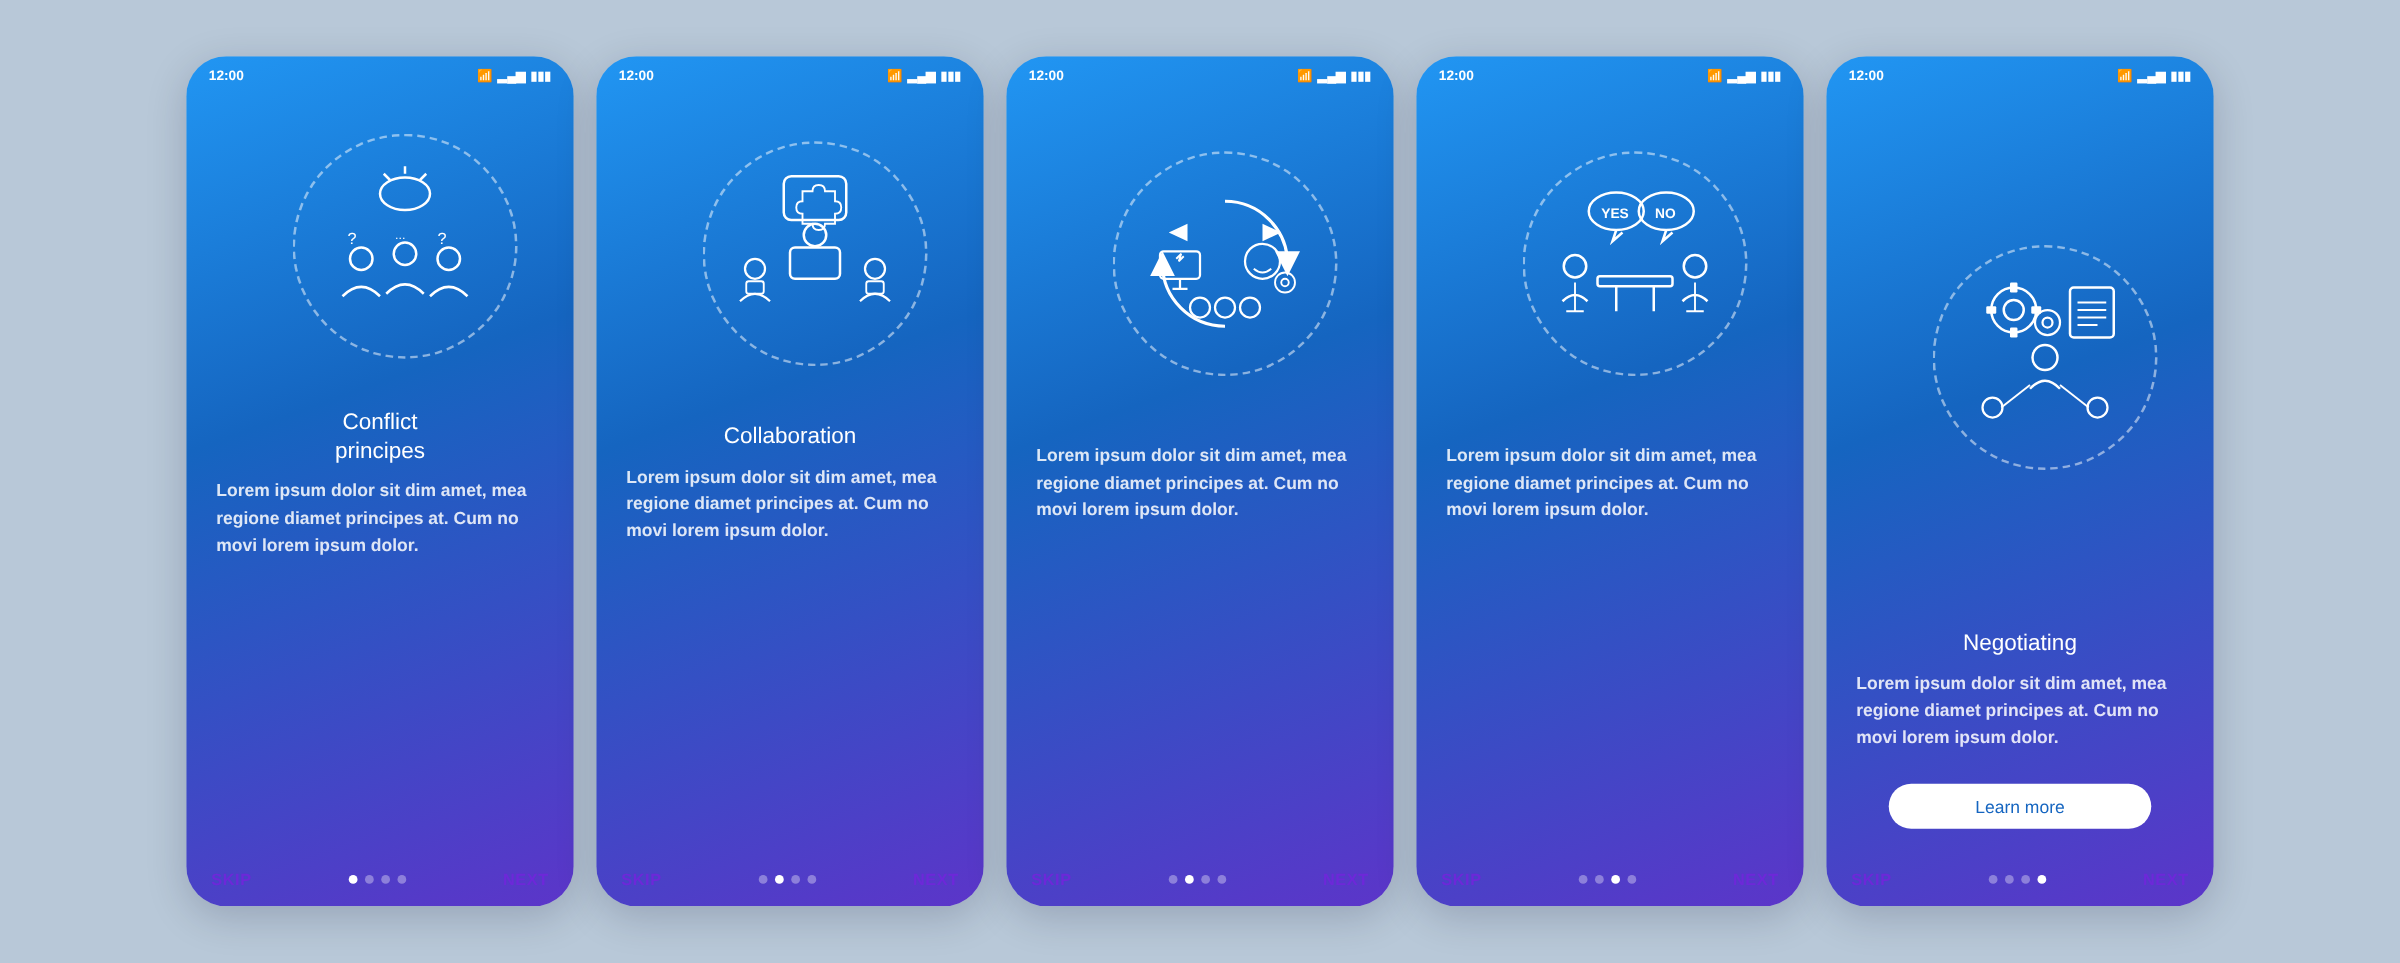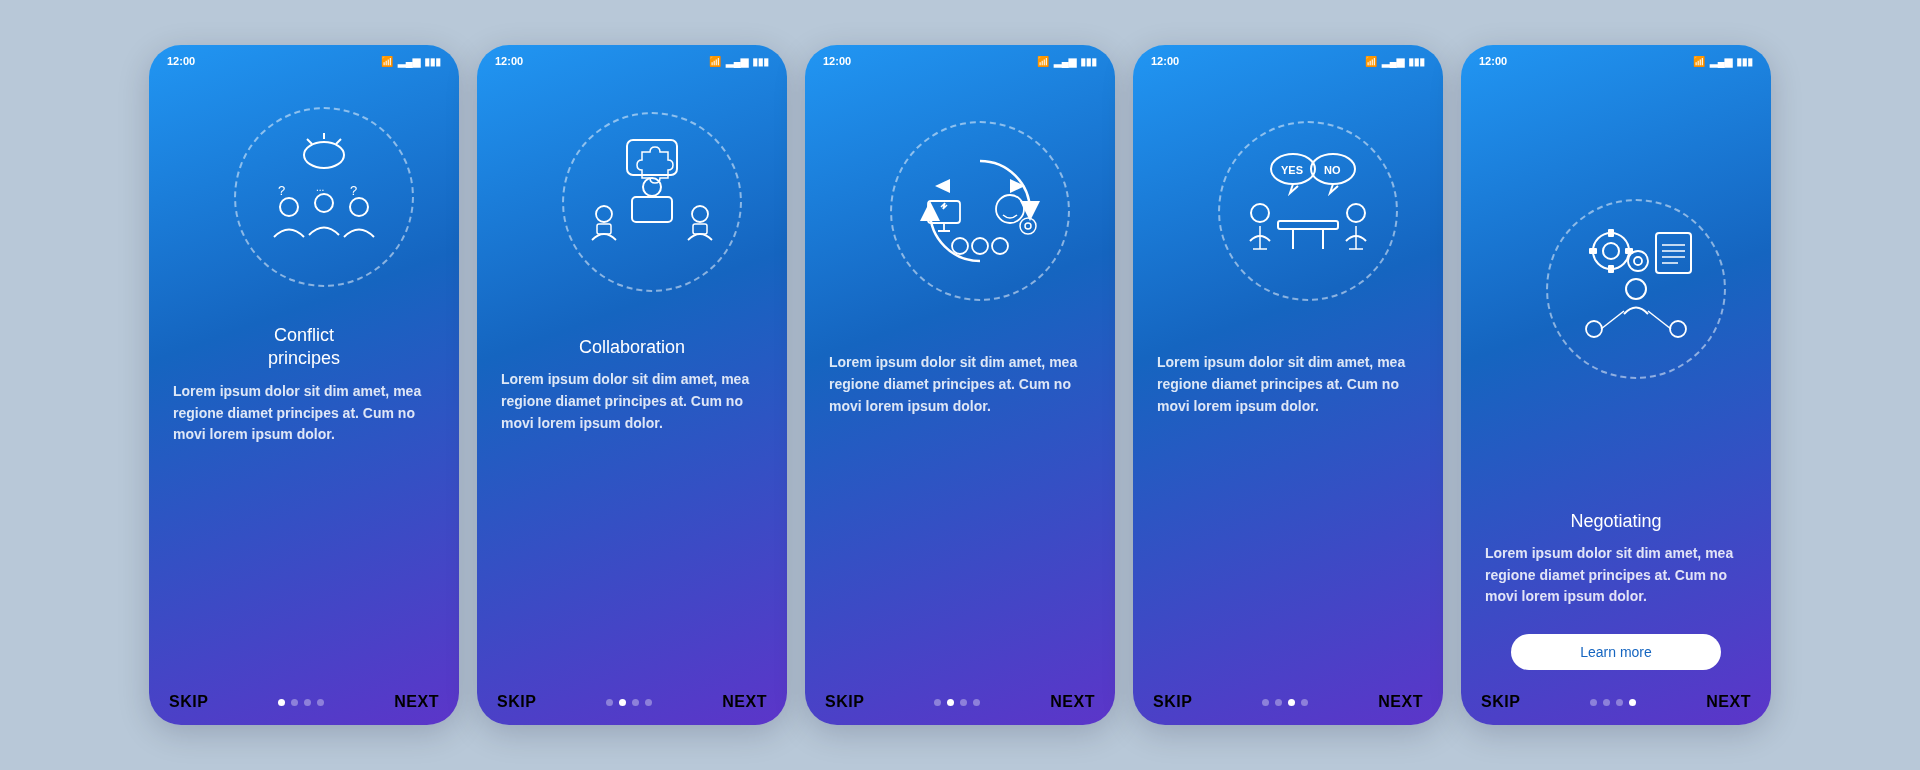--- a/index.html
+++ b/index.html
@@ -103,37 +103,37 @@
     
     .learn-more-btn {
       background: white;
       color: #1565c0;
       border: none;
       border-radius: 25px;
       padding: 10px 30px;
       font-size: 14px;
       font-weight: 500;
       cursor: pointer;
-      margin: 10px auto 11px auto;
+      margin: 10px auto 21px auto;
       display: block;
       width: 80%;
     }
     
     .nav-bar {
       display: flex;
       justify-content: space-between;
       align-items: center;
       padding: 8px 20px 14px 20px;
       color: white;
     }
     .nav-skip, .nav-next {
-      font-size: 16px;
+      font-size: 13px;
       font-weight: 600;
       letter-spacing: 0.5px;
-      color: #000000;
+      color: #6d28d9;
     }
     .nav-dots {
       display: flex;
       gap: 6px;
       align-items: center;
     }
     .dot {
       width: 7px;
       height: 7px;
       border-radius: 50%;

